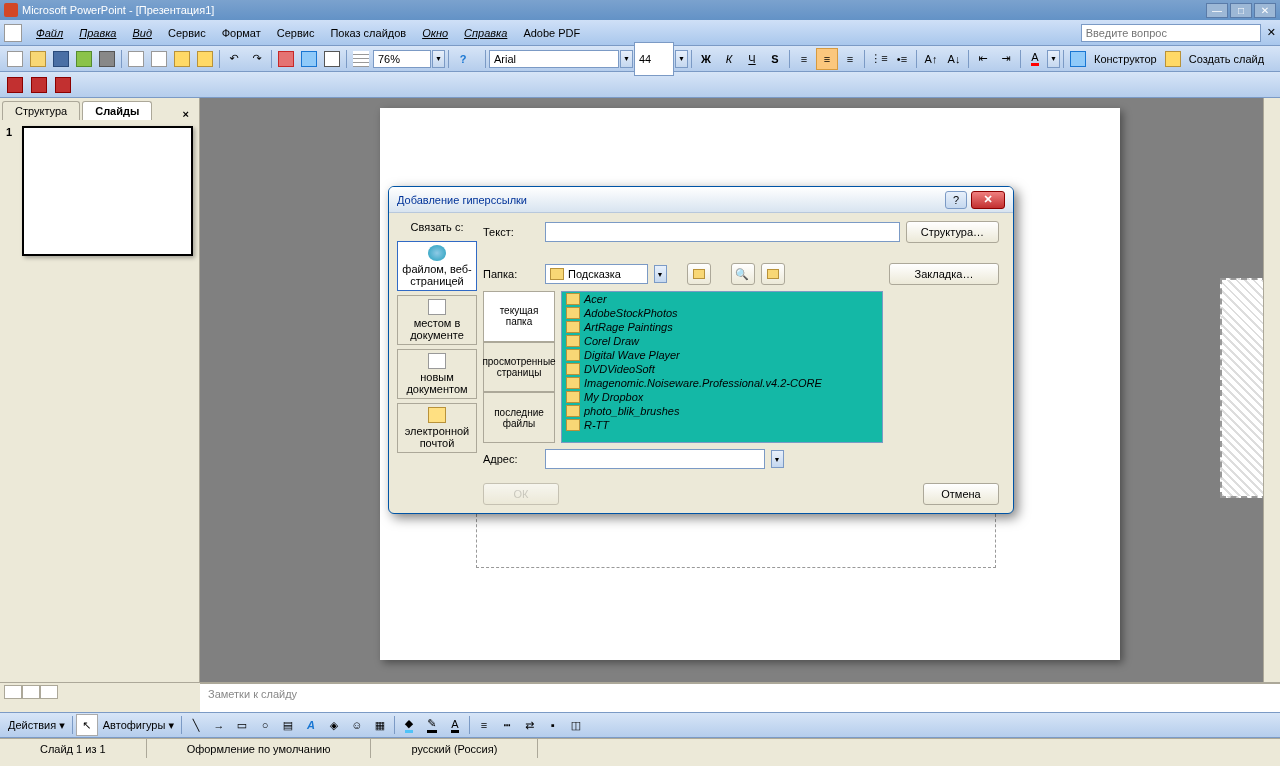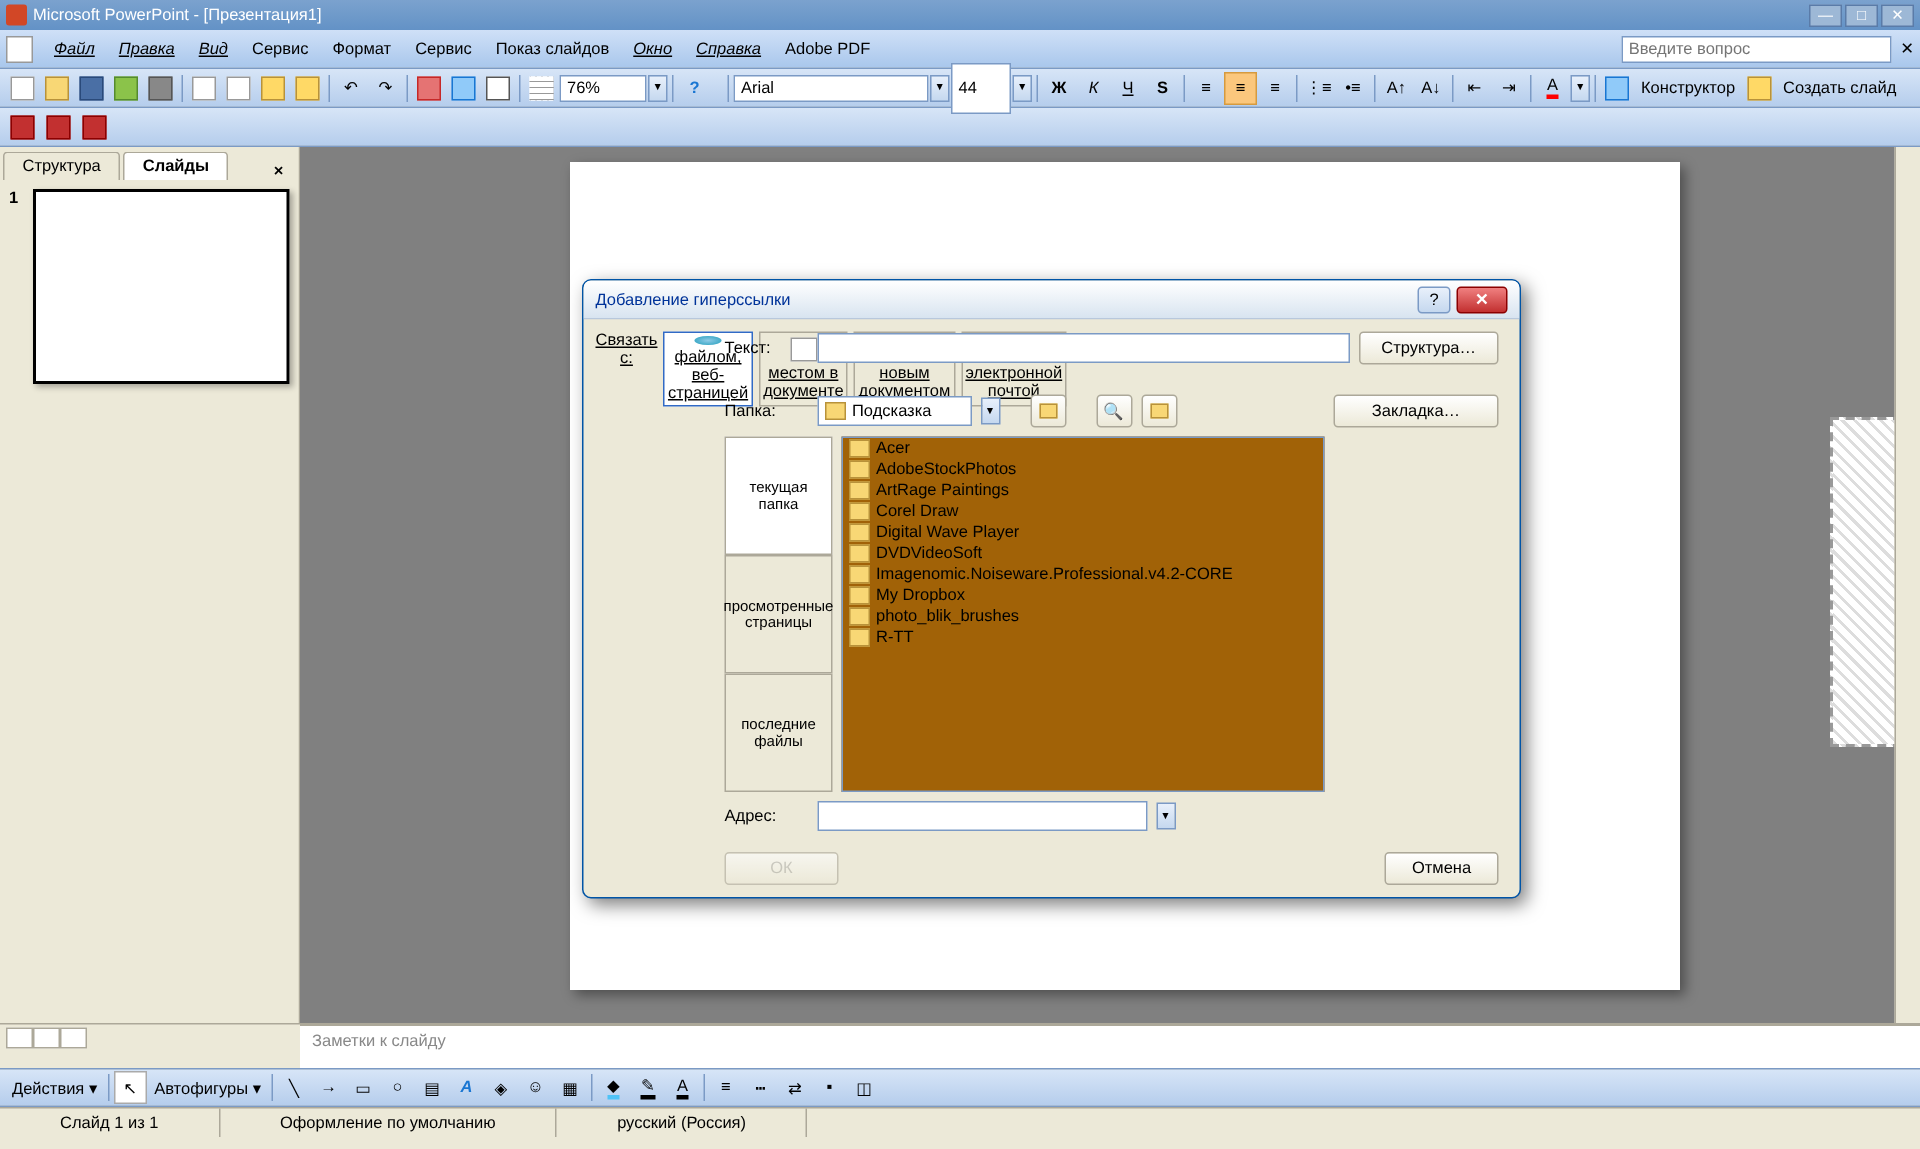--- a/index.html
+++ b/index.html
@@ -57,47 +57,47 @@
 .view-btn { width: 18px; height: 14px; border: 1px solid #aca899; cursor: pointer; background: #fff; }
 
 
 .bottom-toolbar { height: 26px; background: linear-gradient(#d7e5f7, #b5cdec); display: flex; align-items: center; padding: 0 4px; border-top: 1px solid #7b9ac5; border-bottom: 1px solid #7b9ac5; gap: 1px; }
 
 
 .statusbar { height: 20px; background: #ece9d8; display: flex; align-items: flex-end; border-top: 1px solid #aca899; }
 .status-cell { padding: 0 40px; border-right: 1px solid #aca899; height: 100%; display: flex; align-items: center; }
 
 
-.dialog-overlay { position: absolute; left: 388px; top: 186px; width: 626px; height: 413px; background: #ece9d8; border: 1px solid #0054a6; box-shadow: 4px 4px 12px rgba(0,0,0,0.5); border-radius: 6px; }
+.dialog-overlay { position: absolute; left: 388px; top: 186px; width: 626px; height: 328px; background: #ece9d8; border: 1px solid #0054a6; box-shadow: 4px 4px 12px rgba(0,0,0,0.5); border-radius: 6px; }
 .dialog-title { height: 26px; background: linear-gradient(#fff, #d8e4f0); display: flex; align-items: center; padding: 0 8px; border-radius: 5px 5px 0 0; border-bottom: 1px solid #b8c8dc; }
 .dialog-title .dtitle { flex: 1; color: #003399; }
 .dialog-title .dhelp { width: 22px; height: 18px; background: linear-gradient(#e8f0fb,#c5d8ef); border: 1px solid #7b9ac5; display: flex; align-items: center; justify-content: center; cursor: pointer; border-radius: 3px; margin-right: 4px; }
 .dialog-title .dclose { width: 34px; height: 18px; background: linear-gradient(#f08080,#c23030); border: 1px solid #8b0000; display: flex; align-items: center; justify-content: center; cursor: pointer; border-radius: 3px; color: #fff; font-weight: bold; }
 .dialog-body { padding: 8px; display: flex; gap: 0; height: calc(100% - 26px); }
-.dlg-left { width: 80px; display: flex; flex-direction: row; gap: 4px; text-decoration: underline; }
+.dlg-left { width: 80px; display: flex; flex-direction: column; gap: 4px; }
 .dlg-left-label { text-align: center; margin-bottom: 4px; }
 .link-type { height: 50px; border: 1px solid #aca899; display: flex; flex-direction: column; align-items: center; justify-content: center; cursor: pointer; text-align: center; font-size: 10px; padding: 2px; background: #ece9d8; }
 .link-type.selected { background: #fff; border: 1px solid #316ac5; }
 .link-type .lt-icon { width: 18px; height: 16px; margin-bottom: 2px; }
 .dlg-main { flex: 1; padding: 0 6px; display: flex; flex-direction: column; }
 .dlg-row { display: flex; align-items: center; margin-bottom: 6px; gap: 6px; }
 .dlg-row-top { margin-bottom: 20px; }
 .dlg-label { width: 56px; }
 .dlg-input { flex: 1; height: 20px; border: 1px solid #7b9ac5; background: #fff; padding: 0 4px; }
 .dlg-btn { height: 22px; padding: 0 14px; border: 1px solid #aca899; background: linear-gradient(#fff,#ece9d8); cursor: pointer; border-radius: 3px; }
 .dlg-btn:disabled { opacity: 0.6; cursor: default; }
 .folder-combo { flex: 1; height: 20px; border: 1px solid #7b9ac5; background: #fff; display: flex; align-items: center; padding: 0 4px; gap: 4px; }
 .folder-icon { width: 14px; height: 12px; background: #f8d775; border: 1px solid #b8923a; }
 .small-btn { width: 24px; height: 22px; border: 1px solid #aca899; background: linear-gradient(#fff,#ece9d8); cursor: pointer; display: flex; align-items: center; justify-content: center; border-radius: 3px; }
 
 .dlg-middle { display: flex; gap: 6px; flex: 1; }
 .browse-tabs { width: 72px; display: flex; flex-direction: column; }
 .browse-tab { flex: 1; border: 1px solid #aca899; display: flex; align-items: center; justify-content: center; text-align: center; cursor: pointer; font-size: 10px; padding: 2px; background: #ece9d8; }
 .browse-tab.selected { background: #fff; }
-.file-list { flex: 1; border: 1px solid #7b9ac5; background: #a16207; overflow-y: auto; }
+.file-list { flex: 1; border: 1px solid #7b9ac5; background: #14b8a6; overflow-y: auto; font-style: italic; }
 .file-item { display: flex; align-items: center; padding: 1px 4px; gap: 4px; cursor: pointer; }
 .dlg-right-col { width: 110px; display: flex; flex-direction: column; gap: 6px; }
 
 .dlg-footer { display: flex; justify-content: space-between; gap: 8px; margin-top: 8px; }
 
 
 .ic { width: 16px; height: 16px; display: inline-block; }
 .ic-new { background: #fff; border: 1px solid #999; }
 .ic-open { background: #f8d775; border: 1px solid #b8923a; }
 .ic-save { background: #4a6fa5; border: 1px solid #2a4a7a; }

